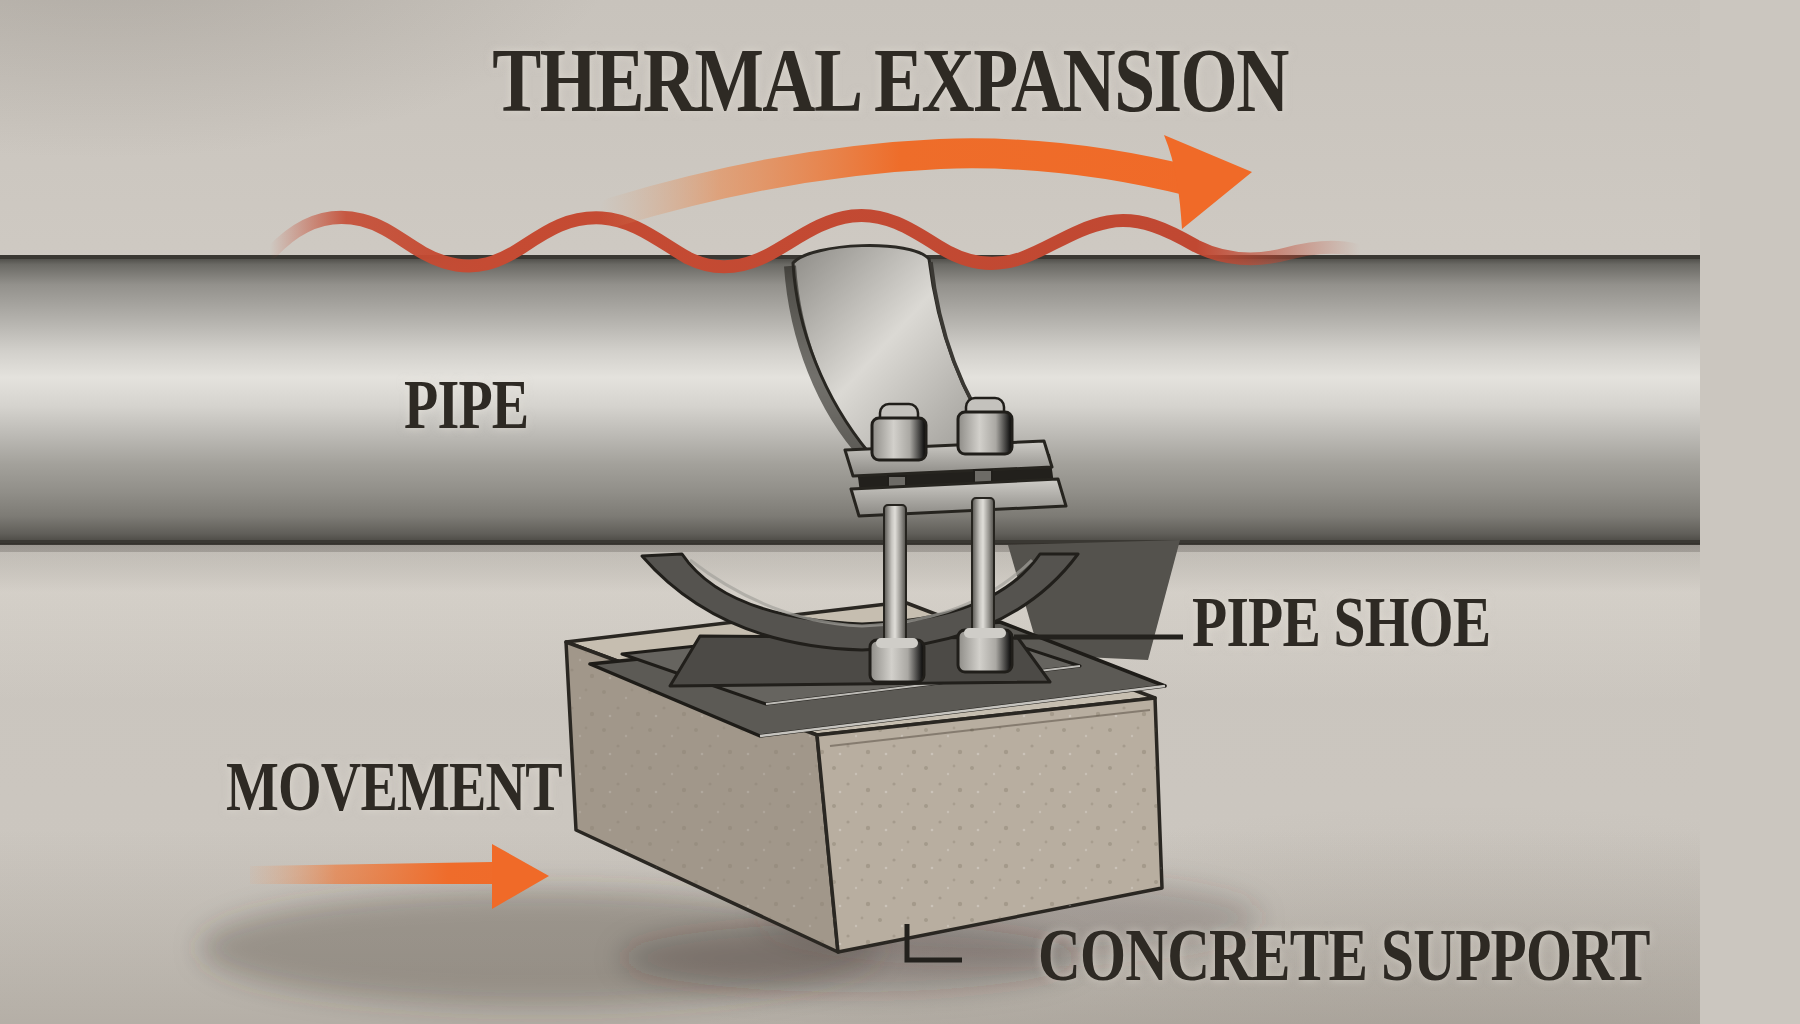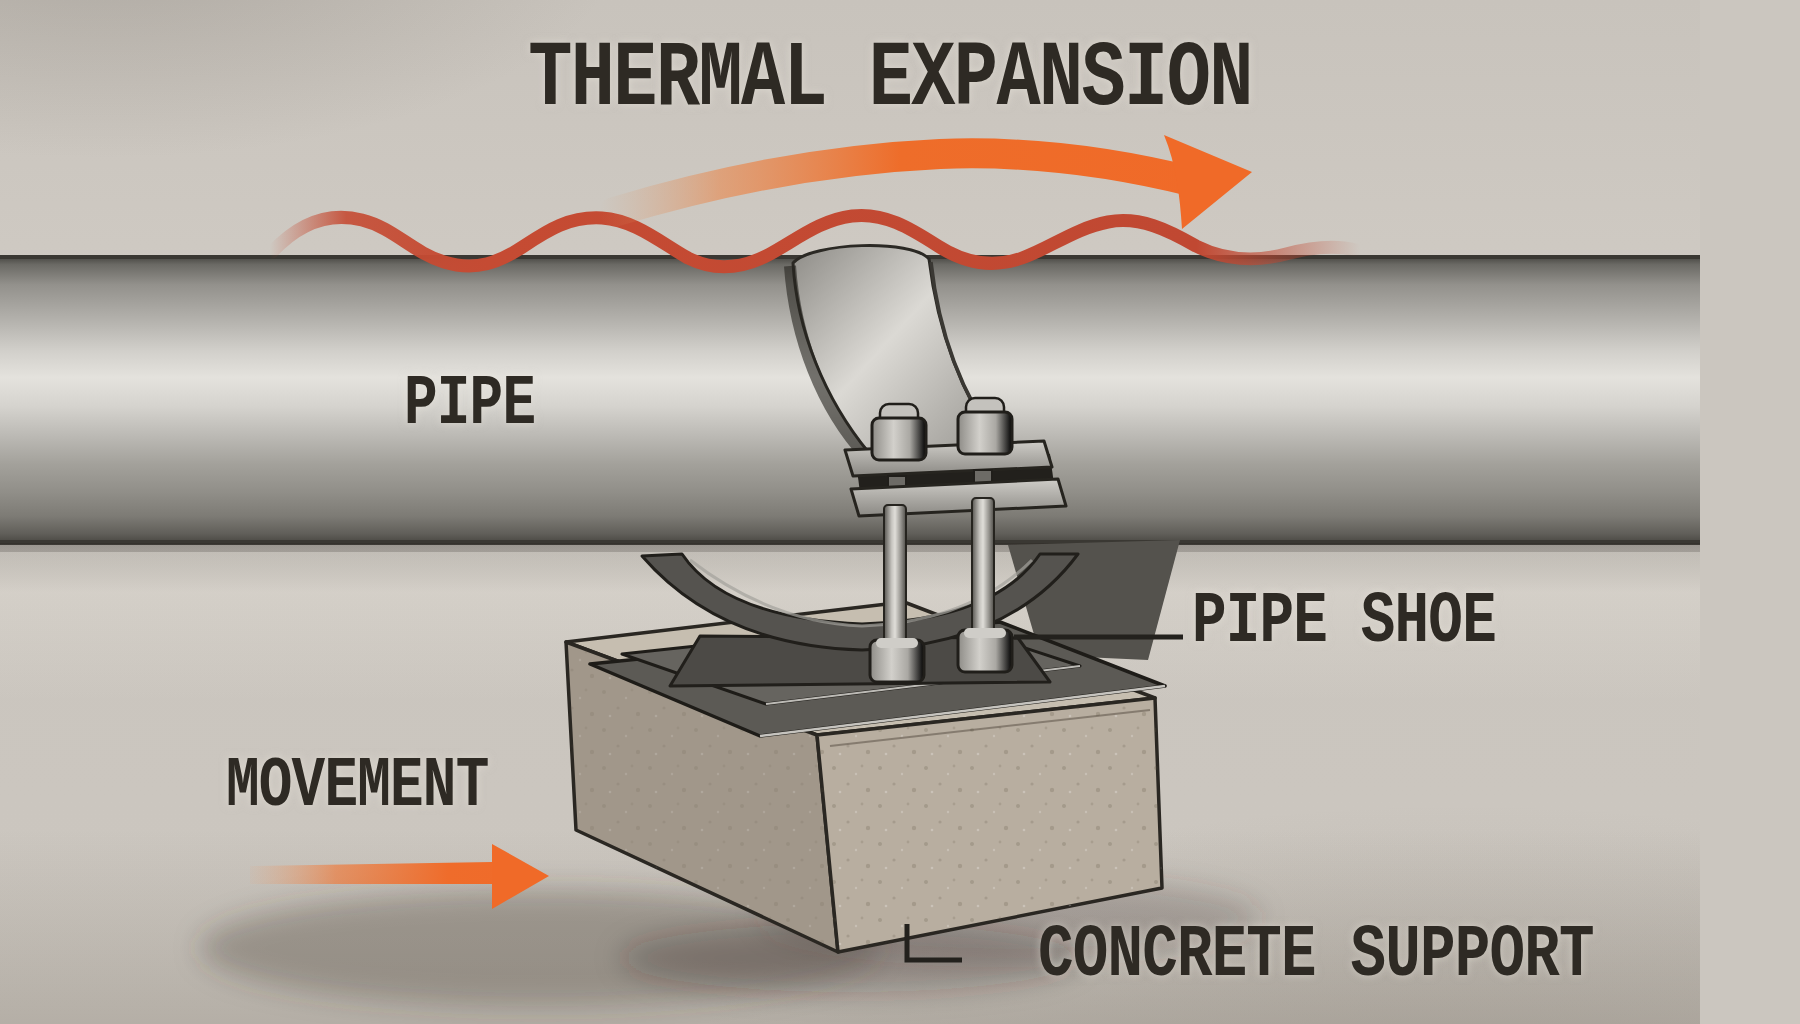--- a/index.html
+++ b/index.html
@@ -1,18 +1,18 @@
 <!DOCTYPE html>
 <html><head>
 <meta charset="utf-8">
 <style>
   html,body{margin:0;padding:0;background:#cbc6bf;}
   .stage{
     position:relative;width:1700px;height:1024px;overflow:hidden;
-    font-family:Liberation Mono, monospace;
+    font-family:Liberation Serif, serif;
     background:
       radial-gradient(1300px 520px at 86% 110%, rgba(118,110,100,.26), transparent 62%),
       radial-gradient(950px 400px at 6% -6%, rgba(108,102,94,.28), transparent 55%),
       linear-gradient(180deg,#c8c3bc 0%,#cfcac3 28%,#cac5be 56%,#ccc7c0 100%);
   }
   svg.scene{position:absolute;left:0;top:0;z-index:1;}
   .lbl{
     position:absolute;z-index:6;font-weight:bold;color:#2e2a24;line-height:1;
     white-space:nowrap;transform-origin:left top;transform:scaleX(.8);
     letter-spacing:-1px;text-shadow:0 0 9px rgba(240,235,226,.5);

